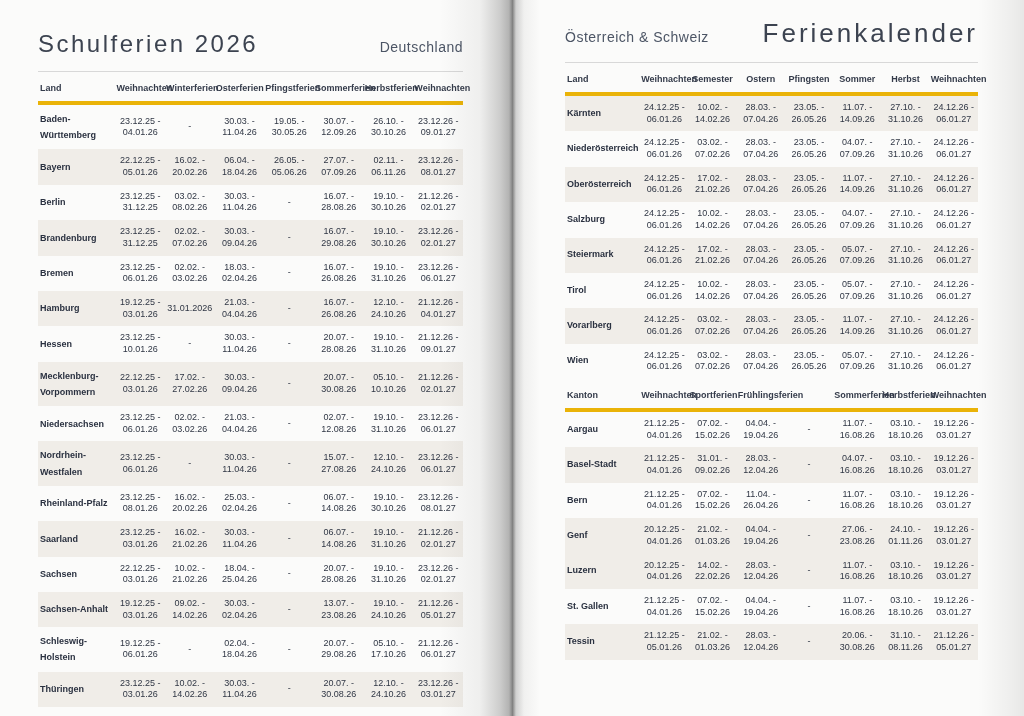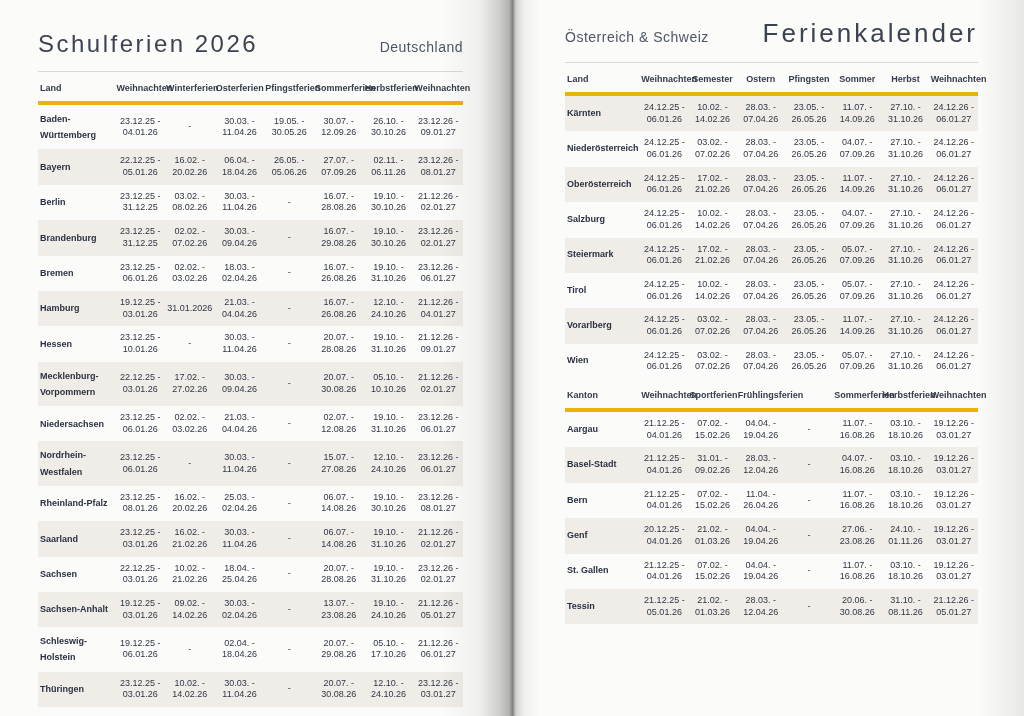--- a/index.html
+++ b/index.html
@@ -589,20 +589,36 @@
             <td>04.04. -
 19.04.26</td>
             <td>-</td>
             <td>27.06. -
 23.08.26</td>
             <td>24.10. -
 01.11.26</td>
             <td>19.12.26 -
 03.01.27</td>
           </tr>
+          <tr class="striped">
+            <th class="col-land">Luzern</th>
+            <td>20.12.25 -
+04.01.26</td>
+            <td>14.02. -
+22.02.26</td>
+            <td>28.03. -
+12.04.26</td>
+            <td>-</td>
+            <td>11.07. -
+16.08.26</td>
+            <td>03.10. -
+18.10.26</td>
+            <td>19.12.26 -
+03.01.27</td>
+          </tr>
           <tr>
             <th class="col-land">St. Gallen</th>
             <td>21.12.25 -
 04.01.26</td>
             <td>07.02. -
 15.02.26</td>
             <td>04.04. -
 19.04.26</td>
             <td>-</td>
             <td>11.07. -

